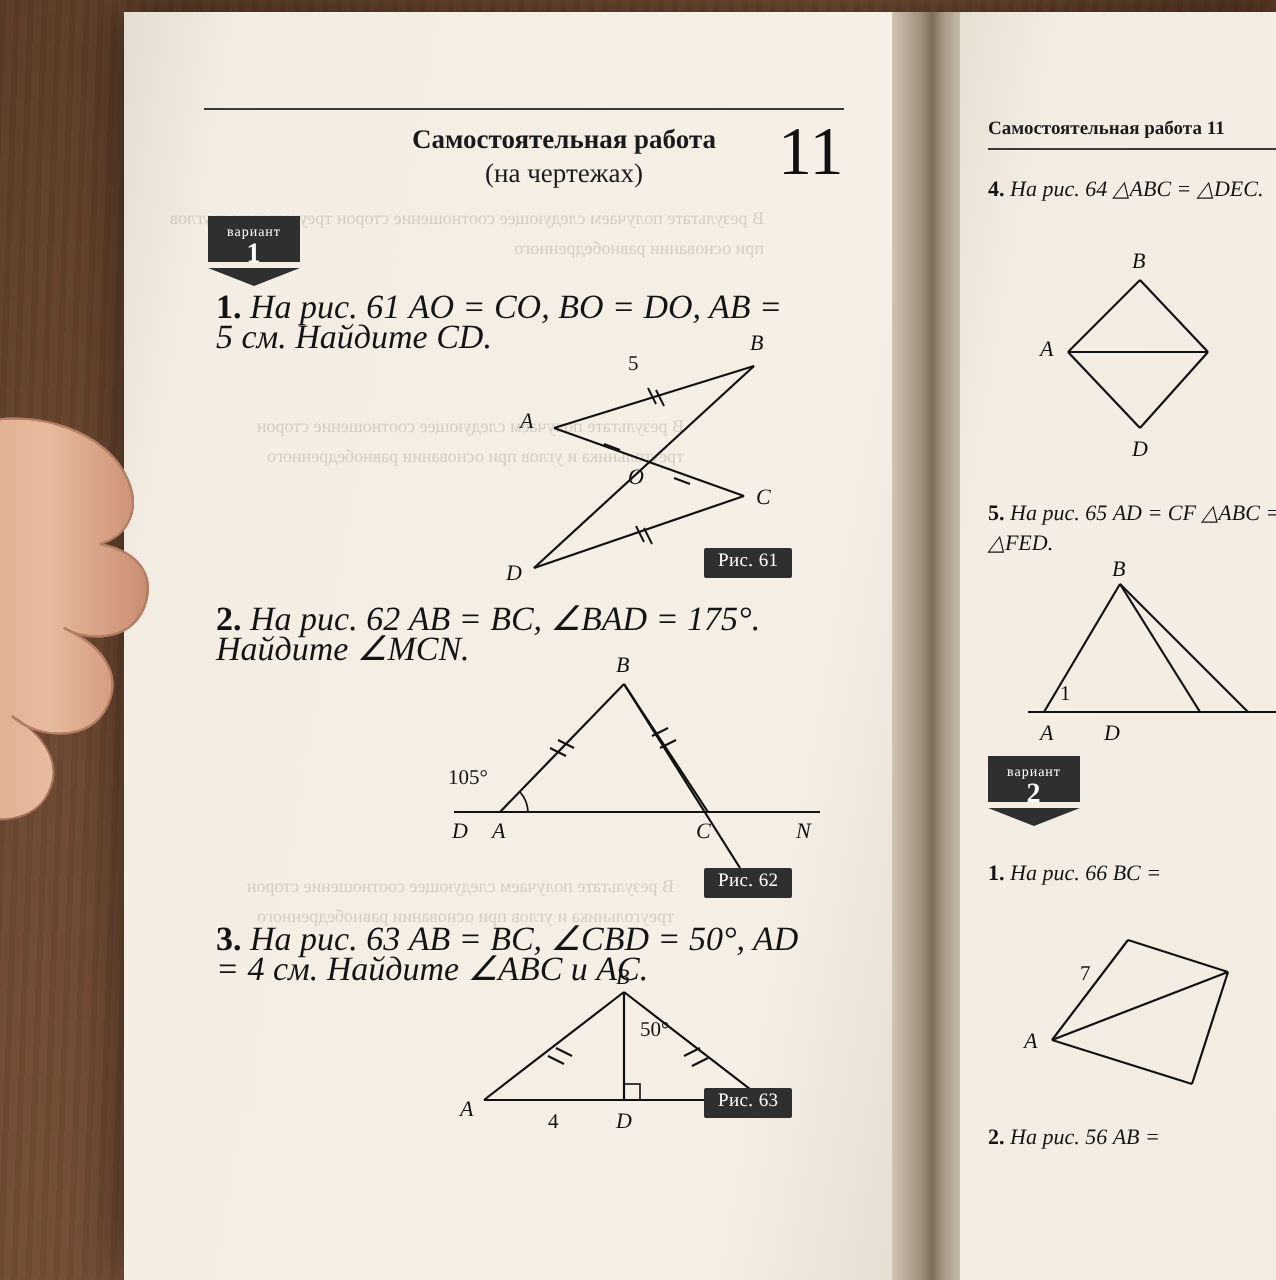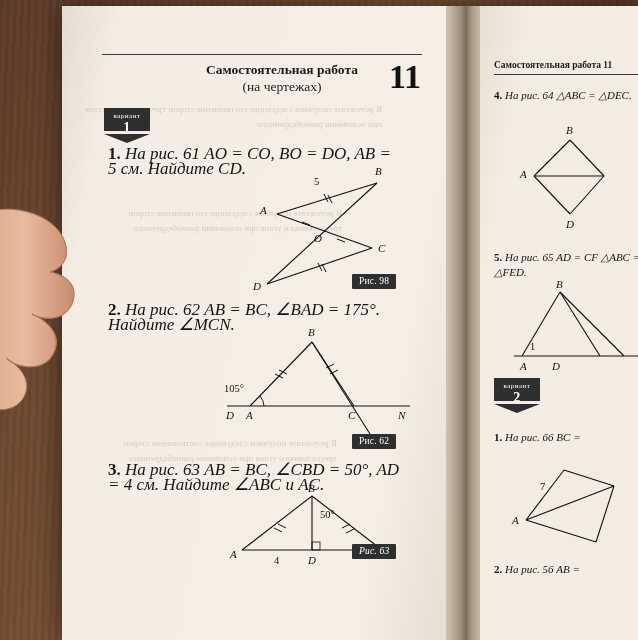--- a/index.html
+++ b/index.html
@@ -42,21 +42,21 @@
   .ghost{
     position:absolute;color:rgba(90,75,55,.20);font-size:9px;line-height:15px;
     transform:scaleX(-1);
     width:300px;
   }
   
   .hdr-title{
     position:absolute;text-align:center;font-weight:bold;font-size:13.5px;color:#1b1b1b;
   }
   .hdr-num{
-    position:absolute;font-weight:bold;font-size:34px;color:#111;text-align:right;
+    position:absolute;font-weight:normal;font-size:34px;color:#111;text-align:right;
   }
   .rule{position:absolute;height:1px;background:#3a3a3a;}
   .task{position:absolute;font-size:17px;line-height:15px;color:#141414;width:262px;}
   .task b{font-weight:bold;}
   .ital{font-style:italic;}
   .variant{
     position:absolute;width:46px;height:23px;color:#fff;text-align:center;
     background:#2f2f2f;font-size:7px;letter-spacing:.5px;
   }
   .variant:after{
@@ -120,21 +120,21 @@
         <line x1="60" y1="56" x2="68" y2="59" stroke="#111" stroke-width="1"></line>
         <line x1="95" y1="73" x2="103" y2="76" stroke="#111" stroke-width="1"></line>
         <text class="lbl" x="133" y="9">B</text>
         <text class="lbl-n" x="72" y="19">5</text>
         <text class="lbl" x="18" y="48">A</text>
         <text class="lbl" x="72" y="76">O</text>
         <text class="lbl" x="136" y="86">C</text>
         <text class="lbl" x="11" y="124">D</text>
       </svg>
     </div>
-    <div class="caption" style="left:290px;top:268px;">Рис. 98</div>
+    <div class="caption" style="left:290px;top:268px;">Рис. 61</div>
 
     <div class="task" style="left:46px;top:296px;width:292px;">
       <b>2.</b>
       <span class="ital">На рис. 62 AB = BC, ∠BAD = 175°. Найдите ∠MCN.</span>
     </div>
 
     <div class="fig" style="left:140px;top:318px;">
       <svg width="220" height="122">
         <line x1="48" y1="82" x2="110" y2="18" stroke="#111" stroke-width="1.1"></line>
         <line x1="110" y1="18" x2="152" y2="82" stroke="#111" stroke-width="1.1"></line>
@@ -173,21 +173,21 @@
         <line x1="130" y1="40" x2="138" y2="36" stroke="#111" stroke-width="1"></line>
         <line x1="134" y1="45" x2="142" y2="41" stroke="#111" stroke-width="1"></line>
         <text class="lbl" x="96" y="4">B</text>
         <text class="lbl-n" x="108" y="30">50°</text>
         <text class="lbl" x="18" y="70">A</text>
         <text class="lbl-n" x="62" y="76">4</text>
         <text class="lbl" x="96" y="76">D</text>
         <text class="lbl" x="174" y="70">C</text>
       </svg>
     </div>
-    <div class="caption" style="left:290px;top:538px;font-style:italic;">Рис. 63</div>
+    <div class="caption" style="left:290px;top:538px;">Рис. 63</div>
   </div>
 
   <div class="gutter"></div>
 
   <div class="page page-right">
     <div class="rhdr" style="left:14px;top:54px;">Самостоятельная работа 11</div>
     <div class="rule" style="left:14px;top:68px;width:150px;"></div>
 
     <div class="rtask" style="left:14px;top:82px;">
       <b>4.</b>

